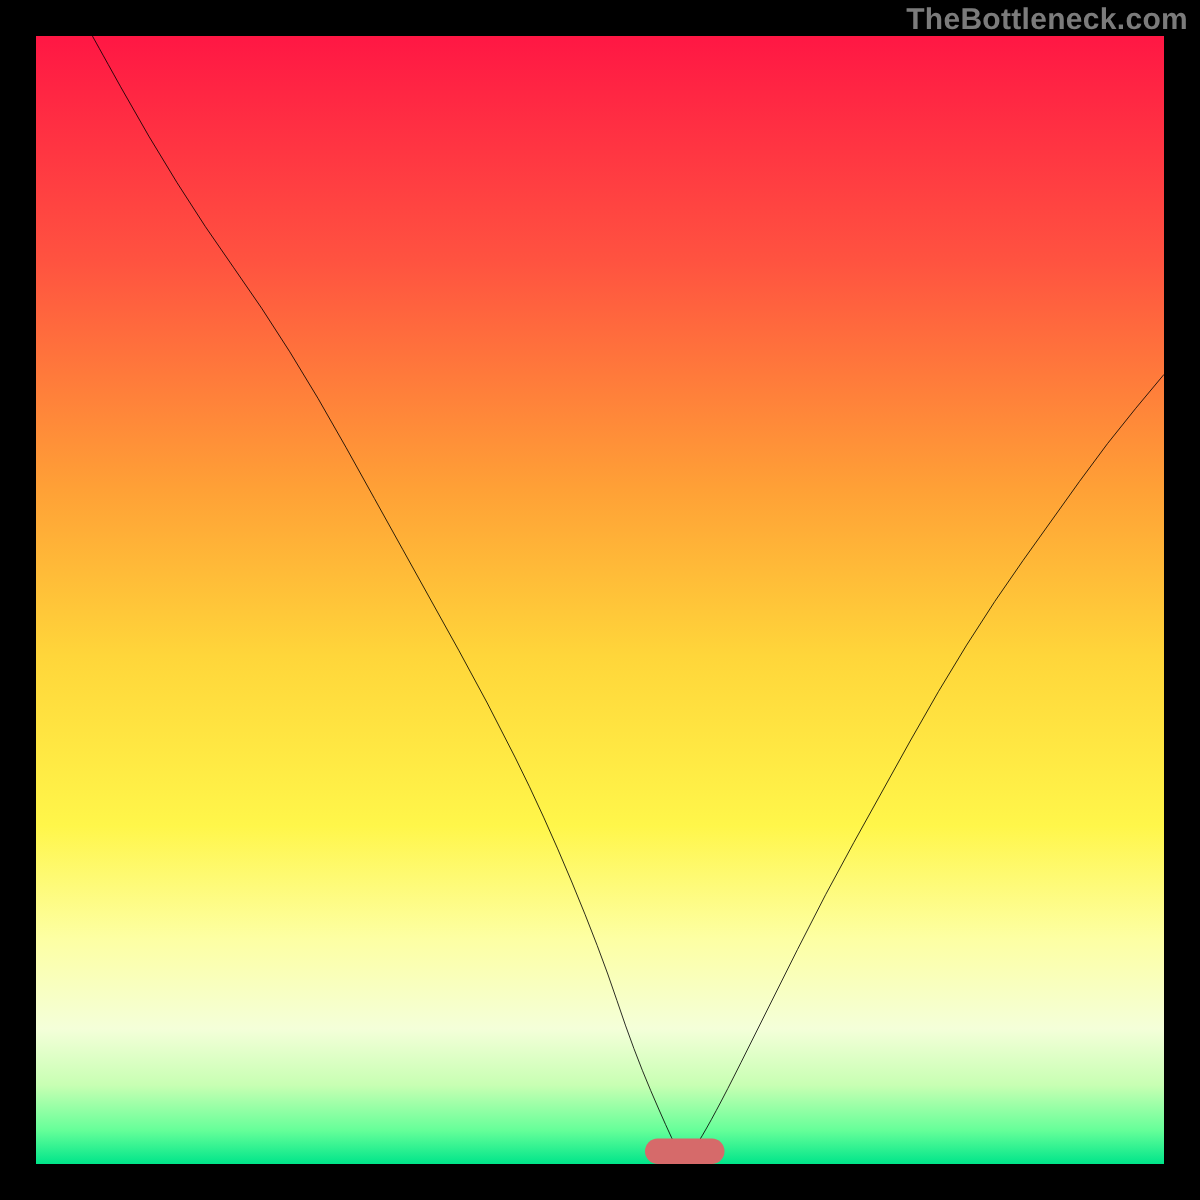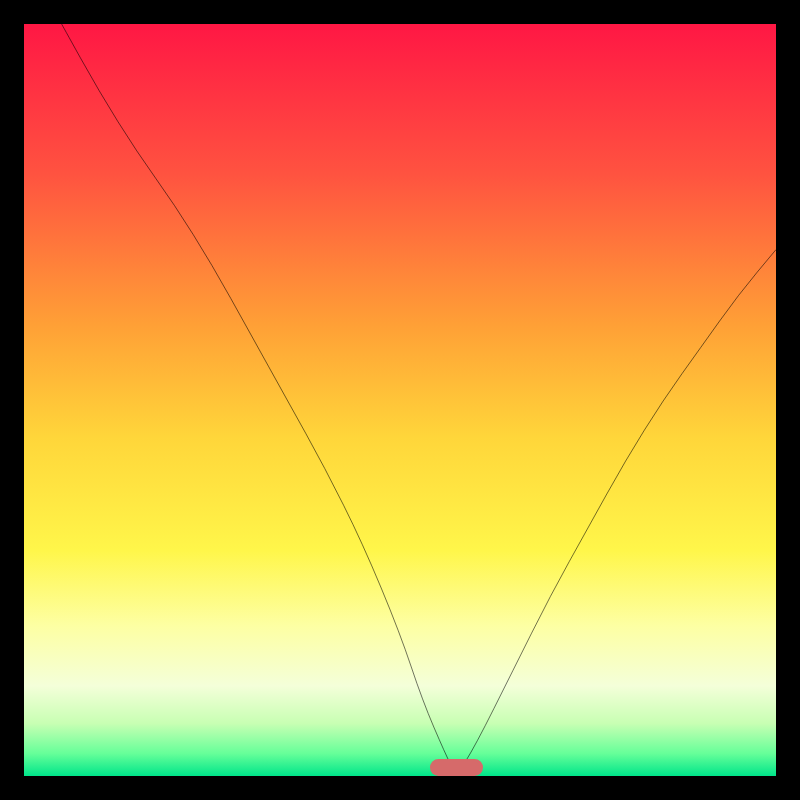--- a/index.html
+++ b/index.html
@@ -54,20 +54,21 @@
   .marker {
     position: absolute;
     border-radius: 9px;
     background: #d66a6a;
   }
 </style>
 </head>
 <body>
 
 <div class="frame">
+  <div class="watermark">TheBottleneck.com</div>
 
   <div class="plot-area">
     <svg class="gradient-bg" viewBox="0 0 100 100" preserveAspectRatio="none">
       <defs>
         <linearGradient id="bg-grad" x1="0" y1="0" x2="0" y2="1">
             <stop offset="0%" stop-color="#ff1744"></stop>
             <stop offset="20%" stop-color="#ff5340"></stop>
             <stop offset="40%" stop-color="#ffa036"></stop>
             <stop offset="55%" stop-color="#ffd63a"></stop>
             <stop offset="70%" stop-color="#fff64a"></stop>

